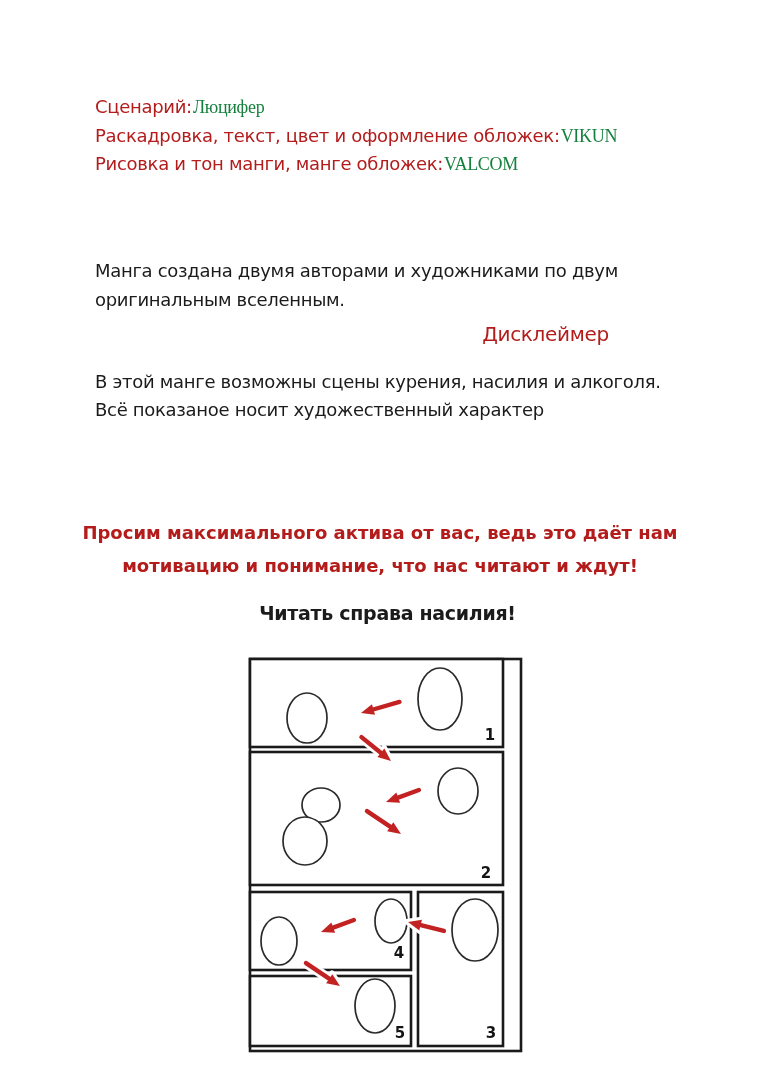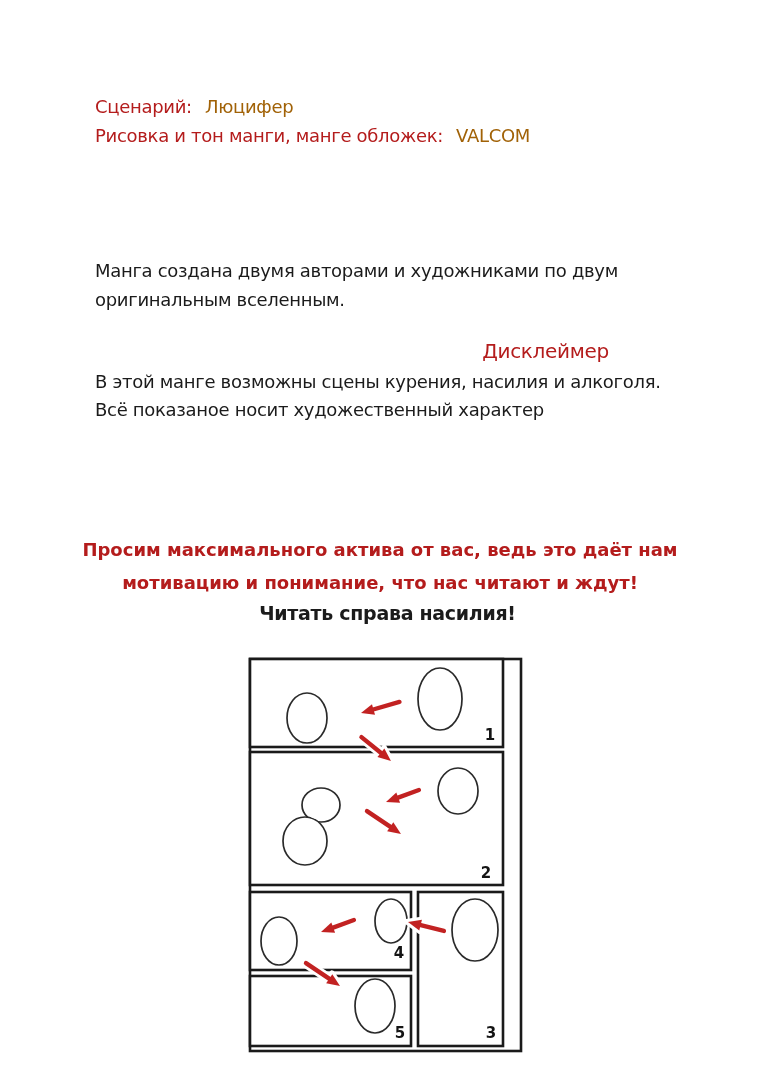--- a/index.html
+++ b/index.html
@@ -2,23 +2,23 @@
 <html lang="ru"><head>
 <meta charset="utf-8">
 <style>
   html,body{margin:0;padding:0;}
   body{
     width:775px;height:1080px;position:relative;background:#ffffff;
     font-family:"DejaVu Sans",sans-serif;color:#1b1b1b;overflow:hidden;
   }
   .abs{position:absolute;}
   .txt{font-size:18px;letter-spacing:-0.3px;line-height:28.5px;white-space:nowrap;}
-  .red{color:#b41c1c;margin-top:17px;}
+  .red{color:#b41c1c;}
   .credits{left:95px;top:93px;}
-  .credit-value{margin-left:13px;color:#a16207;}
+  .credit-value{margin-left:1px;color:#15803d;font-family:Liberation Serif, serif;}
   .about{left:95px;top:256px;line-height:29px;}
   .disclaimer-title{left:95px;top:320px;width:514px;text-align:right;font-size:20px;}
   .disclaimer-body{left:95px;top:368px;line-height:28.3px;}
   .appeal{left:0;top:517px;width:760px;text-align:center;font-weight:700;line-height:32.5px;font-size:18px;}
   .reading{left:0;top:599px;width:775px;text-align:center;font-weight:700;font-size:19px;}
   svg text{font-family:"DejaVu Sans",sans-serif;font-weight:700;font-size:15px;fill:#141414;}
   .panel{fill:#ffffff;stroke:#1a1a1a;stroke-width:2.6px;}
   .outer{fill:none;stroke:#1a1a1a;stroke-width:2.6px;}
   .oval{fill:#ffffff;stroke:#2a2a2a;stroke-width:1.7px;}
   .cover{fill:#ffffff;stroke:none;}
@@ -26,20 +26,23 @@
   .arr-case-head{fill:#ffffff;stroke:#ffffff;stroke-width:5;stroke-linejoin:round;}
   .arr-line{stroke:#c22222;stroke-width:4.4;fill:none;stroke-linecap:round;}
   .arr-head{fill:#c22222;stroke:none;}
 </style>
 </head>
 <body>
 
 <div class="abs txt credits">
   <div>
     <span class="red">Сценарий:</span><span class="credit-value">Люцифер</span>
+  </div>
+  <div>
+    <span class="red">Раскадровка, текст, цвет и оформление обложек:</span><span class="credit-value">VIKUN</span>
   </div>
   <div>
     <span class="red">Рисовка и тон манги, манге обложек:</span><span class="credit-value">VALCOM</span>
   </div>
 </div>
 
 <div class="abs txt about">
   <div>Манга создана двумя авторами и художниками по двум</div>
   <div>оригинальным вселенным.</div>
 </div>

